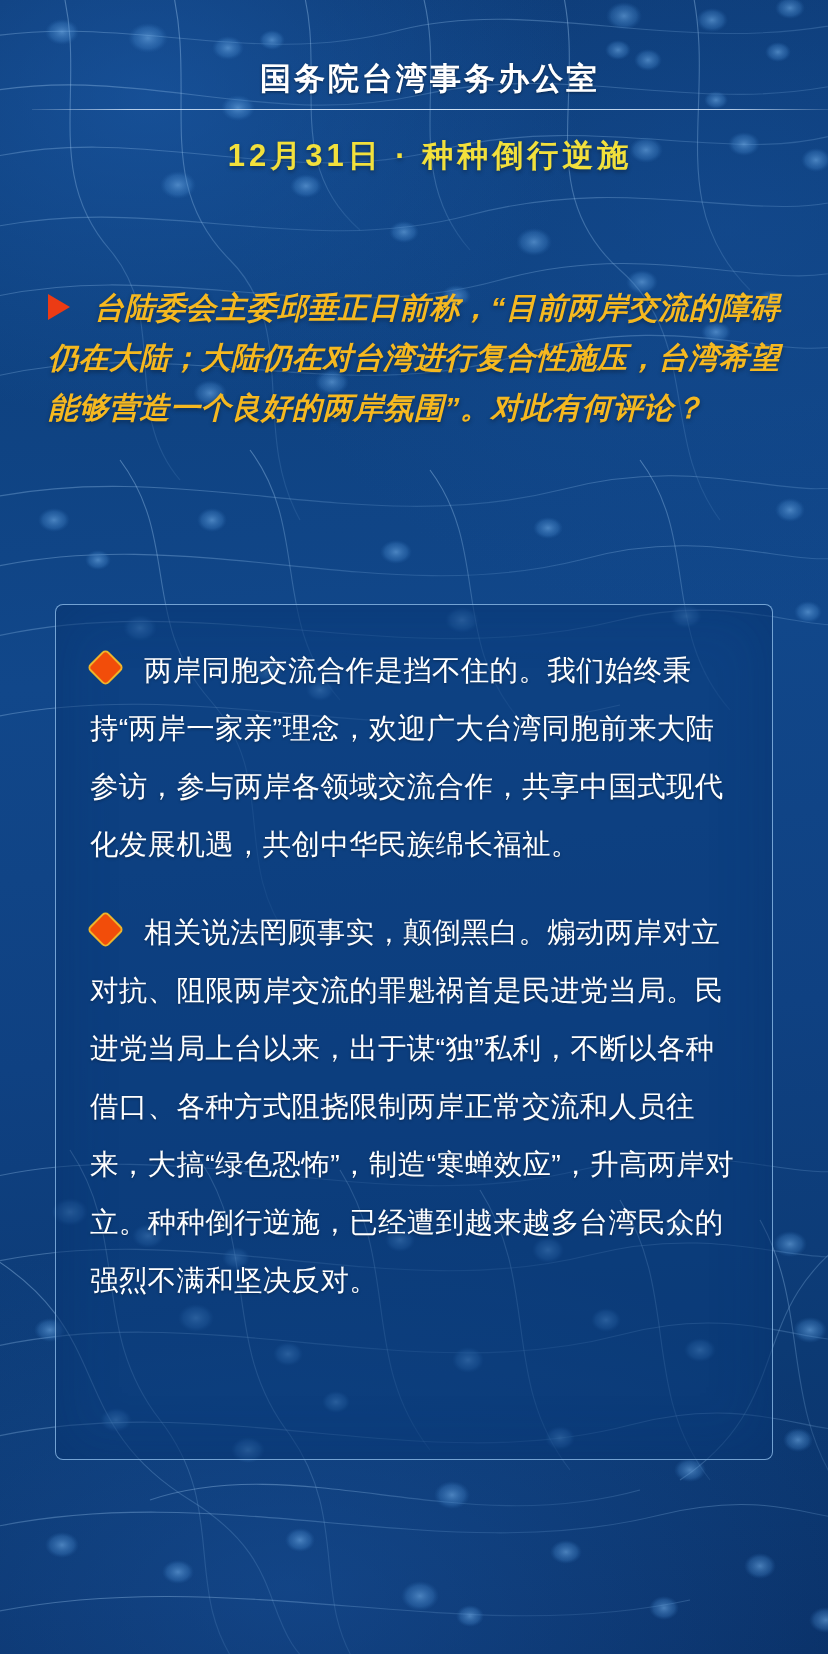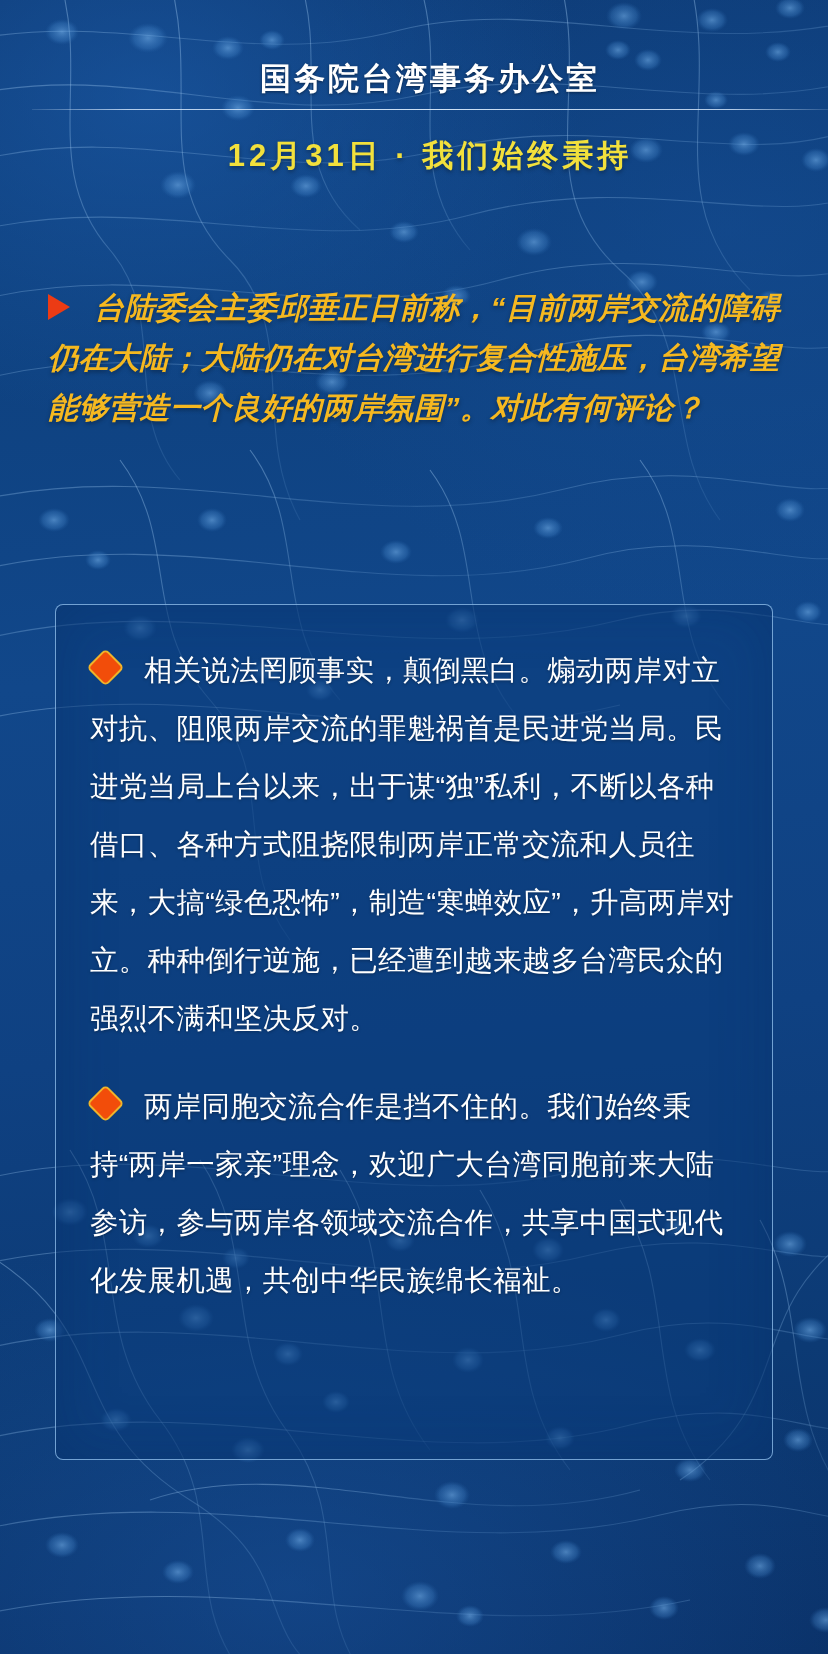--- a/index.html
+++ b/index.html
@@ -265,29 +265,29 @@
         <ellipse cx="664" cy="1608" rx="15" ry="12"></ellipse>
         <ellipse cx="760" cy="1566" rx="16" ry="13"></ellipse>
         <ellipse cx="826" cy="1620" rx="17" ry="13"></ellipse>
       </g>
     </svg>
   </div>
 
   <div class="header">
     <div class="title-cn">国务院台湾事务办公室</div>
     <div class="hdr-rule"></div>
-    <div class="subtitle">12月31日 · 我们始终秉持</div>
+    <div class="subtitle">12月31日 · 种种倒行逆施</div>
   </div>
 
   <div class="question">
     <span class="q-tri"></span><span>台陆委会主委邱垂正日前称，“目前两岸交流的障碍仍在大陆；大陆仍在对台湾进行复合性施压，台湾希望能够营造一个良好的两岸氛围”。对此有何评论？</span>
   </div>
 
   <div class="answer-card">
+    <p class="answer-para">
+      <span class="a-diamond"></span><span>两岸同胞交流合作是挡不住的。我们始终秉持“两岸一家亲”理念，欢迎广大台湾同胞前来大陆参访，参与两岸各领域交流合作，共享中国式现代化发展机遇，共创中华民族绵长福祉。</span>
+    </p>
     <p class="answer-para">
       <span class="a-diamond"></span><span>相关说法罔顾事实，颠倒黑白。煽动两岸对立对抗、阻限两岸交流的罪魁祸首是民进党当局。民进党当局上台以来，出于谋“独”私利，不断以各种借口、各种方式阻挠限制两岸正常交流和人员往来，大搞“绿色恐怖”，制造“寒蝉效应”，升高两岸对立。种种倒行逆施，已经遭到越来越多台湾民众的强烈不满和坚决反对。</span>
     </p>
-    <p class="answer-para">
-      <span class="a-diamond"></span><span>两岸同胞交流合作是挡不住的。我们始终秉持“两岸一家亲”理念，欢迎广大台湾同胞前来大陆参访，参与两岸各领域交流合作，共享中国式现代化发展机遇，共创中华民族绵长福祉。</span>
-    </p>
   </div>
 
 </div>
 
 </body></html>

